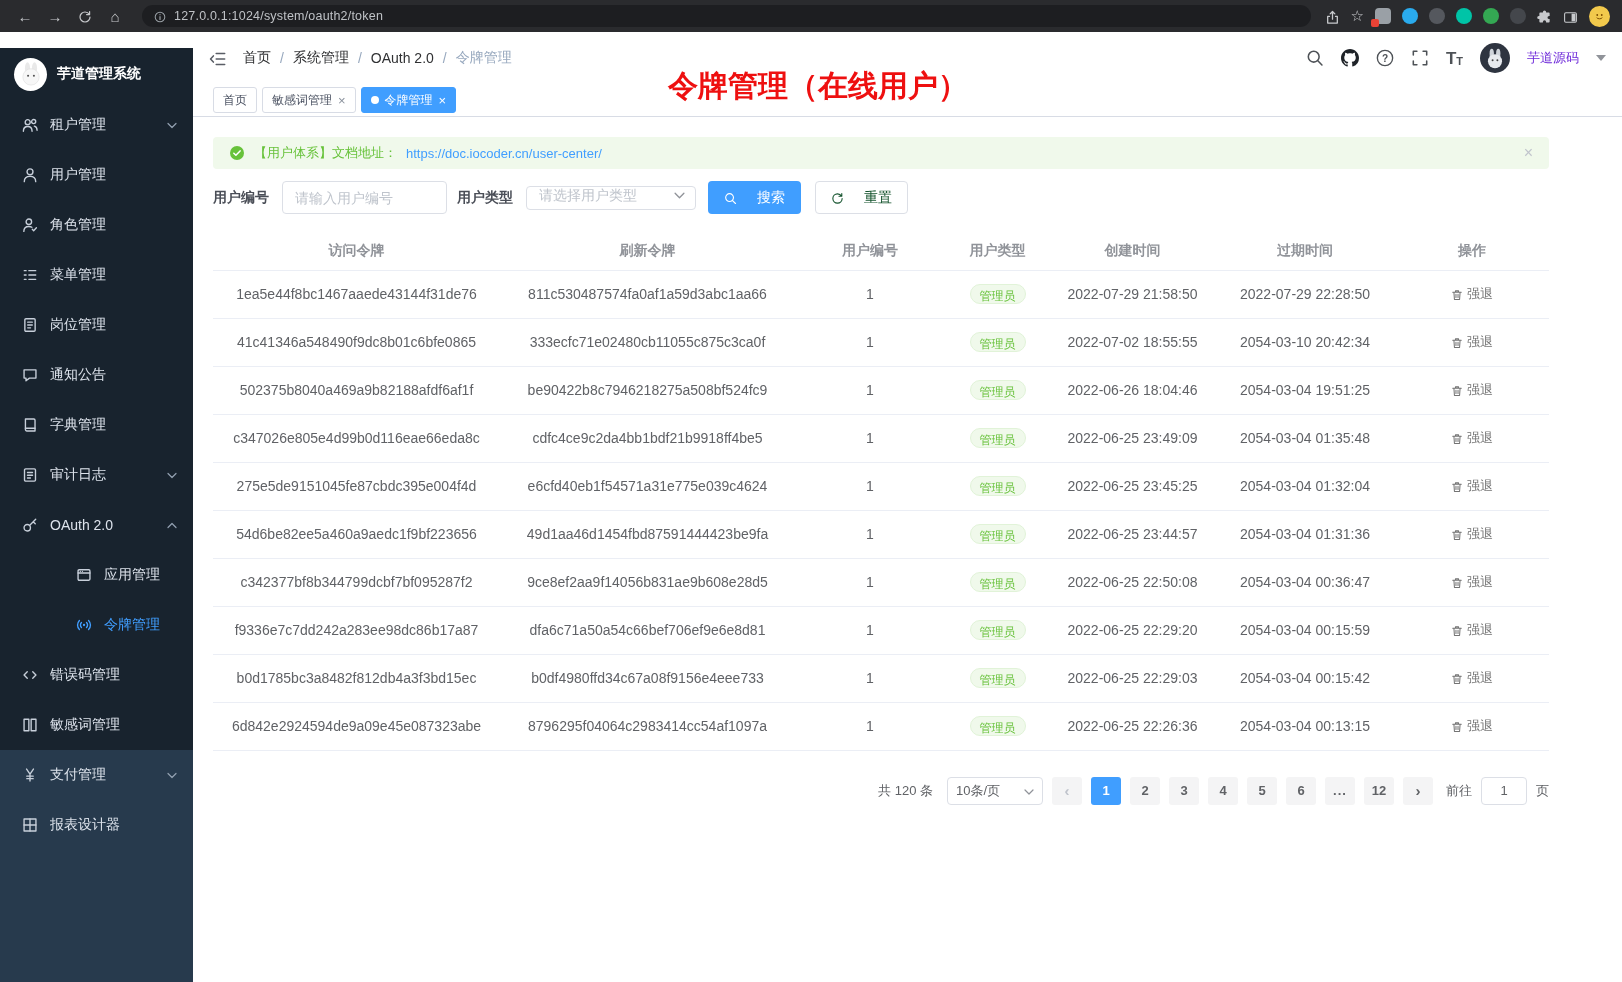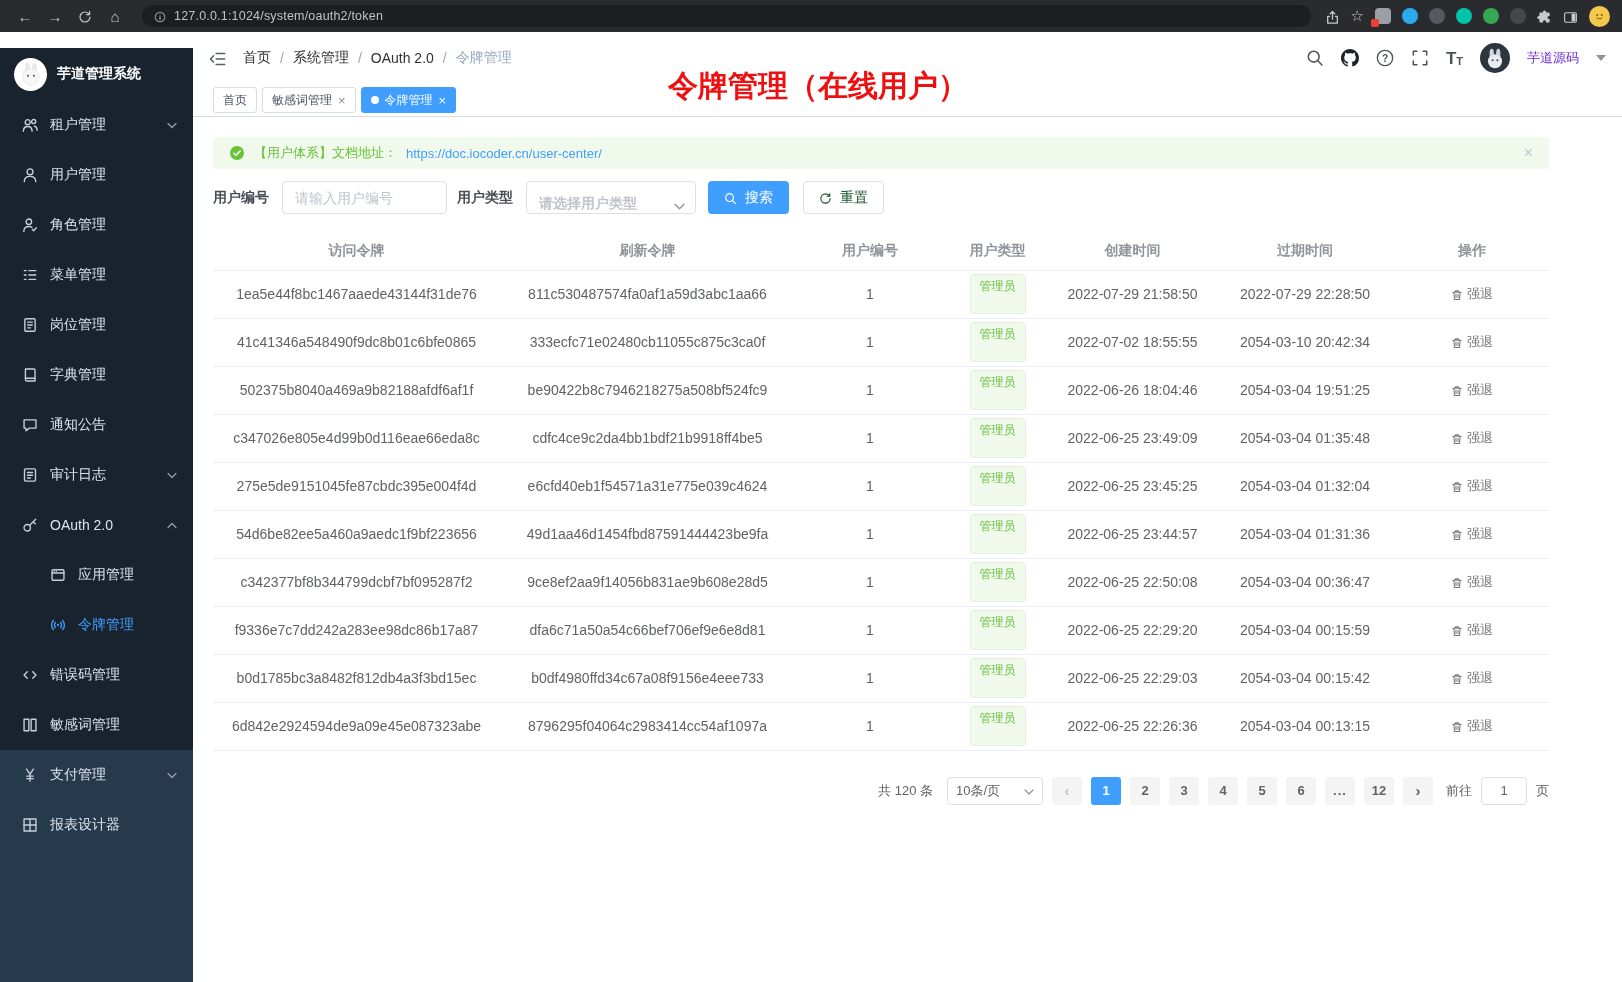--- a/index.html
+++ b/index.html
@@ -25,21 +25,21 @@
   .app { display:flex; height:950px; }
 
   
   .sidebar { width:193px; flex:0 0 193px; background:#273a4d; display:flex; flex-direction:column;margin-top:16px; }
   .sidebar-dark { background:#18232e; }
   .logo { height:52px; display:flex; align-items:center; gap:10px; padding:0 14px; }
   .logo-avatar { width:33px; height:33px; border-radius:50%; background:#fff; display:flex; align-items:center; justify-content:center; overflow:hidden; }
   .logo-title { color:#fff; font-size:14px; font-weight:700; }
   .menu-item { height:50px; display:flex; align-items:center; gap:12px; padding:0 16px 0 22px; color:#dde3ec; font-size:14px; cursor:pointer; position:relative; }
   .menu-item .mi-icon { font-size:16px; color:#c7cfda; display:flex; }
-  .menu-item.sub { padding-left:50px; }
+  .menu-item.sub { padding-left:76px; }
   .menu-item.active, .menu-item.active .mi-icon { color:#409eff; }
   .mi-label { flex:1; white-space:nowrap; }
   .mi-chevron { font-size:10px; color:#93a1b1; display:flex; }
   .mi-chevron svg { width:10px; height:7px; }
   .mi-chevron.up svg { transform:rotate(180deg); }
 
   
   .main { flex:1; display:flex; flex-direction:column; background:#fff; min-width:0; }
   .topbar { height:52px; display:flex; align-items:center; padding:0 16px; }
   .hamburger { color:#5a5e66; font-size:18px; cursor:pointer; display:flex; }
@@ -69,33 +69,33 @@
   
   .content { padding:20px 73px 0 20px; flex:1; }
   .alert { height:32px; background:#f0f9eb; border-radius:4px; display:flex; align-items:center; gap:9px; padding:0 16px; font-size:13px; color:#67c23a; }
   .alert-link { color:#409eff; cursor:pointer; }
   .alert-close { margin-left:auto; color:#c0c4cc; font-size:16px; cursor:pointer; }
 
   .filters { display:flex; align-items:center; margin-top:12px; }
   .f-label { font-weight:700; color:#4a4e57; font-size:14px; margin-right:13px; white-space:nowrap; }
   .f-input { width:165px; height:33px; border:1px solid #dcdfe6; border-radius:4px; padding:0 12px; font-size:14px; color:#606266; font-family:inherit; outline:none; }
   .f-input::placeholder { color:#bfc4cc; }
-  .f-select { width:170px; height:33px; border:1px solid #dcdfe6; border-radius:4px; padding:0 10px 0 12px; display:flex; align-items:flex-end; justify-content:space-between; color:#bfc4cc; font-size:14px; cursor:pointer; background:#fff;font-weight:bold; }
+  .f-select { width:170px; height:24px; border:1px solid #dcdfe6; border-radius:4px; padding:0 10px 0 12px; display:flex; align-items:flex-start; justify-content:space-between; color:#bfc4cc; font-size:14px; cursor:pointer; background:#fff; }
   .f-select .caret svg { width:11px; height:7px; }
   .gap-lg { width:10px; }
-  .btn { height:33px; border-radius:4px; display:inline-flex; align-items:center; gap:8px; padding:0 15px; font-size:14px; cursor:pointer; border:1px solid transparent; white-space:nowrap; }
+  .btn { height:33px; border-radius:4px; display:inline-flex; align-items:center; gap:20px; padding:0 15px; font-size:14px; cursor:pointer; border:1px solid transparent; white-space:nowrap; }
   .btn .ic svg { width:13px; height:13px; }
   .btn-primary { background:#409eff; color:#fff; margin-left:12px; }
   .btn-plain { background:#fff; border-color:#dcdfe6; color:#14532d; margin-left:14px; }
 
   
   .data-table { width:100%; border-collapse:collapse; table-layout:fixed; margin-top:18px; font-size:14px; color:#606266; }
   .data-table th { height:38px; color:#909399; font-weight:600; border-bottom:1px solid #ebeef5; text-align:center; }
   .data-table td { height:48px; border-bottom:1px solid #ebeef5; text-align:center; overflow:hidden; white-space:nowrap; }
-  .tag-success { display:inline-block; height:40px; line-height:22px; padding:0 9px; background:#f0f9eb; border:1px solid #e1f3d8; color:#67c23a; border-radius:3px; font-size:12px; }
+  .tag-success { display:inline-block; height:20px; line-height:22px; padding:0 9px; background:#f0f9eb; border:1px solid #e1f3d8; color:#67c23a; border-radius:12px; font-size:12px; }
   .action-link { color:#737373; font-size:13px; display:inline-flex; align-items:center; gap:4px; cursor:pointer; text-decoration:none; }
   .action-link svg { width:12px; height:12px; }
 
   
   .pagination { display:flex; align-items:center; justify-content:flex-end; gap:9px; margin-top:26px; font-size:13px; color:#606266; }
   .pg-total { margin-right:5px; }
   .pg-size { width:96px; height:28px; border:1px solid #dcdfe6; border-radius:4px; display:flex; align-items:center; justify-content:space-between; padding:0 8px; cursor:pointer; background:#fff; }
   .pg-size .caret svg { width:10px; height:6px; }
   .page-btn { min-width:30px; height:28px; padding:0 4px; background:#f4f4f5; border-radius:3px; display:flex; align-items:center; justify-content:center; font-weight:600; color:#606266; cursor:pointer; }
   .page-btn.active { background:#409eff; color:#fff; }
@@ -227,33 +227,33 @@
               <svg viewBox="0 0 14 14" width="1em" height="1em" fill="none" stroke="currentColor" stroke-width="1.2" stroke-linecap="round" stroke-linejoin="round">
                 <rect x="2.5" y="1.5" width="9" height="11" rx="1"></rect>
                 <path d="M5 4.5h4M5 7h4M5 9.5h2.5"></path>
               </svg>
             </span>
             <span class="mi-label">岗位管理</span>
           </div>
           <div class="menu-item">
             <span class="mi-icon">
               <svg viewBox="0 0 14 14" width="1em" height="1em" fill="none" stroke="currentColor" stroke-width="1.2" stroke-linecap="round" stroke-linejoin="round">
+                <path d="M1.8 2.5h10.4v7.2H6.5l-3 2.3V9.7H1.8z"></path>
+              </svg>
+            </span>
+            <span class="mi-label">通知公告</span>
+          </div>
+          <div class="menu-item">
+            <span class="mi-icon">
+              <svg viewBox="0 0 14 14" width="1em" height="1em" fill="none" stroke="currentColor" stroke-width="1.2" stroke-linecap="round" stroke-linejoin="round">
                 <path d="M3 1.8h7.4a1 1 0 011 1v9.4H4.2A1.2 1.2 0 013 11V1.8z"></path>
                 <path d="M3 9.8h8.4"></path>
               </svg>
             </span>
             <span class="mi-label">字典管理</span>
-          </div>
-          <div class="menu-item">
-            <span class="mi-icon">
-              <svg viewBox="0 0 14 14" width="1em" height="1em" fill="none" stroke="currentColor" stroke-width="1.2" stroke-linecap="round" stroke-linejoin="round">
-                <path d="M1.8 2.5h10.4v7.2H6.5l-3 2.3V9.7H1.8z"></path>
-              </svg>
-            </span>
-            <span class="mi-label">通知公告</span>
           </div>
           <div class="menu-item">
             <span class="mi-icon">
               <svg viewBox="0 0 14 14" width="1em" height="1em" fill="none" stroke="currentColor" stroke-width="1.2" stroke-linecap="round" stroke-linejoin="round">
                 <rect x="2.2" y="1.6" width="9.6" height="10.8" rx="1"></rect>
                 <path d="M4.8 4.8h4.4M4.8 7.2h4.4M4.8 9.6h2.6"></path>
               </svg>
             </span>
             <span class="mi-label">审计日志</span>
             <span class="mi-chevron">

